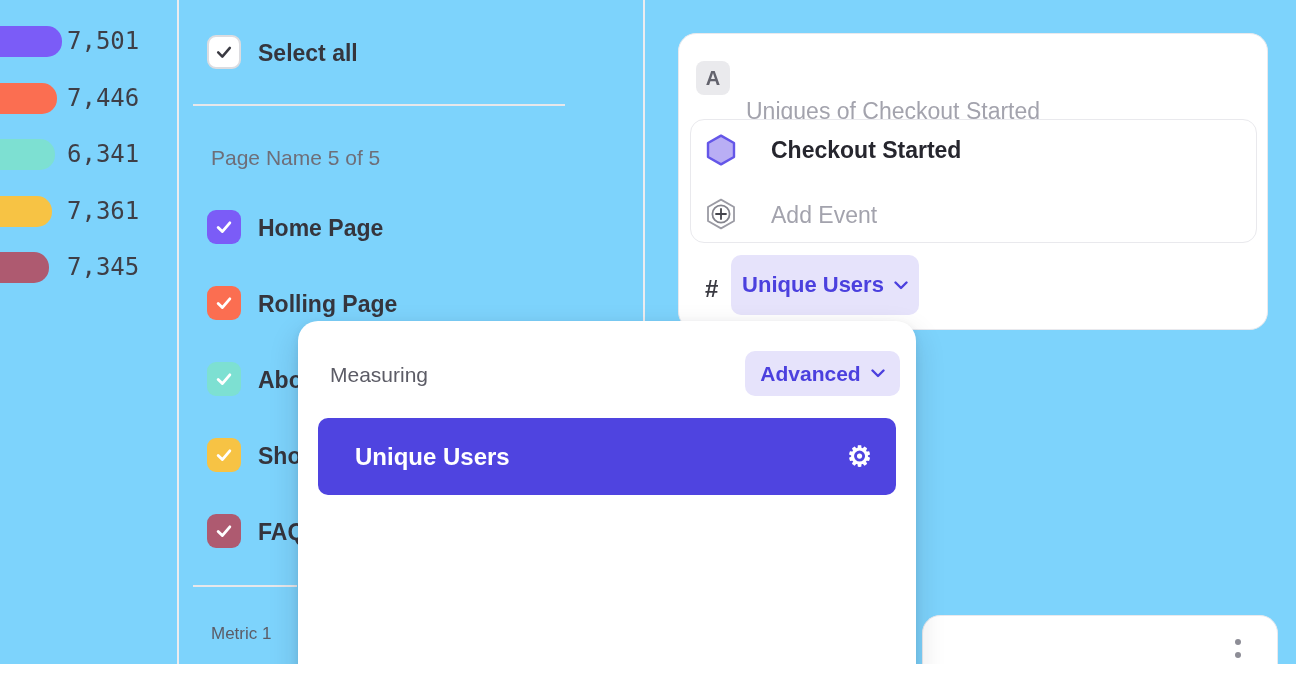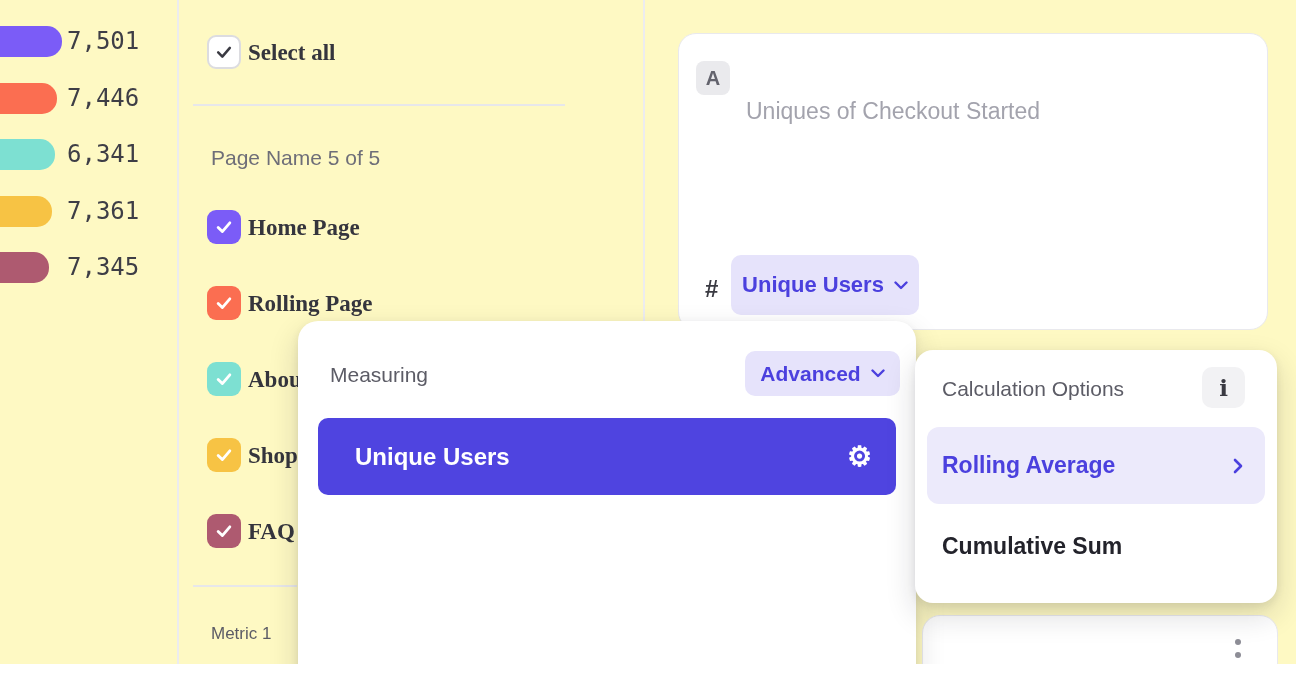--- a/index.html
+++ b/index.html
@@ -1,19 +1,19 @@
 <!DOCTYPE html>
 <html><head>
 <meta charset="utf-8">
 <style>
   * { margin:0; padding:0; box-sizing:border-box; }
   html,body { background:#ffffff; }
   .screen {
     position:relative; width:1296px; height:664px; overflow:hidden;
-    background:#fef9c3; font-family:"Liberation Sans", sans-serif;
+    background:#7dd3fc; font-family:"Liberation Sans", sans-serif;
     color:#2c2c34;
   }
   .abs { position:absolute; }
 
   
   .bar { position:absolute; left:-18px; height:31px; border-radius:15px; }
   .bar-value {
     position:absolute; left:67px; font-family:"DejaVu Sans Mono", monospace;
     font-size:24px; color:#3e3e46; line-height:31px;
   }
@@ -21,21 +21,21 @@
   
   .vdiv { position:absolute; top:0; bottom:0; width:2px; background:#ececef; }
   .hdiv { position:absolute; height:2px; background:#e7e7ea; }
 
   
   .checkbox {
     position:absolute; width:34px; height:34px; border-radius:9px;
     display:flex; align-items:center; justify-content:center;
   }
   .checkbox.plain { background:#fff; border:2px solid #dcdce0; }
-  .item-label { position:absolute; left:248px; font-size:23px; font-weight:600; color:#35353d; white-space:nowrap;font-family:Liberation Serif, serif; }
+  .item-label { position:absolute; left:258px; font-size:23px; font-weight:600; color:#35353d; white-space:nowrap; }
   .soft-label { position:absolute; font-size:21px; color:#6e6e78; white-space:nowrap; }
 
   
   .card {
     position:absolute; background:#fff; border:1.5px solid #e9e9ed; border-radius:18px;
   }
   .badge {
     position:absolute; width:34px; height:34px; background:#eaeaed; border-radius:8px;
     display:flex; align-items:center; justify-content:center;
     font-size:20px; font-weight:700; color:#63636d;
@@ -144,20 +144,33 @@
     <div class="hdiv" style="left:193px;top:585px;width:104px;height:1.5px;"></div>
     <div class="soft-header" style="left:211px;top:624px;font-size:17px;">Metric 1</div>
   </div>
 
   <div class="vdiv" style="left:643px;"></div>
 
   <div class="card" style="left:678px;top:33px;width:590px;height:297px;">
     <div class="badge" style="left:17px;top:27px;">A</div>
     <div class="placeholder abs" style="left:67px;top:64px;">Uniques of Checkout Started</div>
 
+    <div class="card" style="left:11px;top:85px;width:567px;height:124px;border-radius:14px;">
+      <svg class="abs" style="left:15px;top:14px;" width="30" height="32" viewBox="0 0 30 32">
+        <polygon points="15,1.6 28,9 28,23 15,30.4 2,23 2,9" fill="#b9aef4" stroke="#6456e8" stroke-width="2.4" stroke-linejoin="round"></polygon>
+      </svg>
+      <div class="event-name abs" style="left:80px;top:17px;">Checkout Started</div>
+
+      <svg class="abs" style="left:15px;top:78px;" width="30" height="32" viewBox="0 0 30 32">
+        <polygon points="15,1.6 28,9 28,23 15,30.4 2,23 2,9" fill="none" stroke="#9b9ba4" stroke-width="1.8" stroke-linejoin="round"></polygon>
+        <circle cx="15" cy="16" r="8.6" fill="none" stroke="#84848d" stroke-width="1.8"></circle>
+        <path d="M15 11v10 M10 16h10" stroke="#45454d" stroke-width="1.8" stroke-linecap="round"></path>
+      </svg>
+      <div class="placeholder abs" style="left:80px;top:82px;">Add Event</div>
+    </div>
 
     <div class="hash" style="left:26px;top:241px;">#</div>
     <div class="pill" style="left:52px;top:221px;width:188px;height:60px;font-size:22px;">
       <span>Unique Users</span>
       <svg class="chev" width="14" height="9" viewBox="0 0 14 9">
           <path d="M1.5 1.5 L7 7 L12.5 1.5" stroke="#4b40de" stroke-width="2.4" fill="none" stroke-linecap="round" stroke-linejoin="round"></path>
         </svg>
     </div>
   </div>
 
@@ -178,26 +191,14 @@
         </svg>
     </div>
 
     <div class="menu-row selected" style="left:20px;top:97px;width:578px;height:77px;padding:0 24px 0 37px;justify-content:space-between;">
       <span>Unique Users</span>
       <span class="gear">⚙</span>
     </div>
 
   </div>
 
-  <div class="popup" style="left:915px;top:350px;width:362px;height:253px;border-radius:18px;">
-    <div class="soft-header" style="left:27px;top:27px;">Calculation Options</div>
-    <div class="info-chip" style="left:287px;top:17px;">i</div>
-
-    <div class="calc-row" style="left:12px;top:77px;width:338px;height:77px;padding:0 22px 0 15px;">
-      <span>Rolling Average</span>
-      <svg width="10" height="16" viewBox="0 0 10 16">
-          <path d="M2 2 L8 8 L2 14" stroke="#4b40de" stroke-width="2.6" fill="none" stroke-linecap="round" stroke-linejoin="round"></path>
-        </svg>
-    </div>
-    <div class="menu-item" style="left:27px;top:183px;font-weight:600;color:#23232b;">Cumulative Sum</div>
-  </div>
 
 </div>
 
 </body></html>

